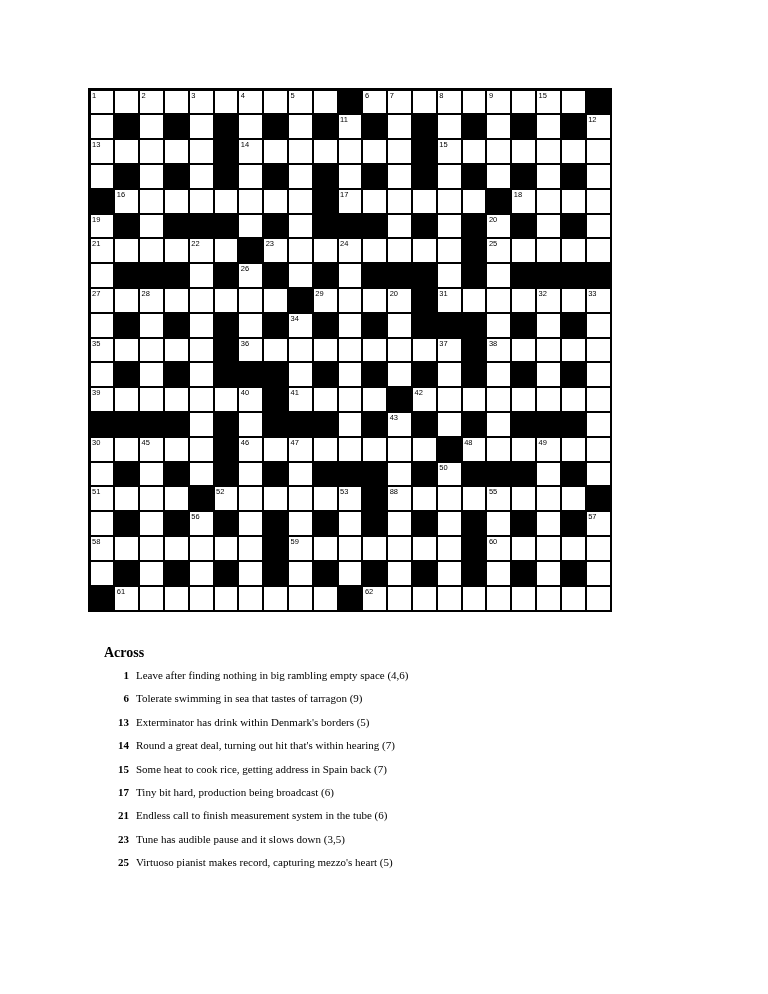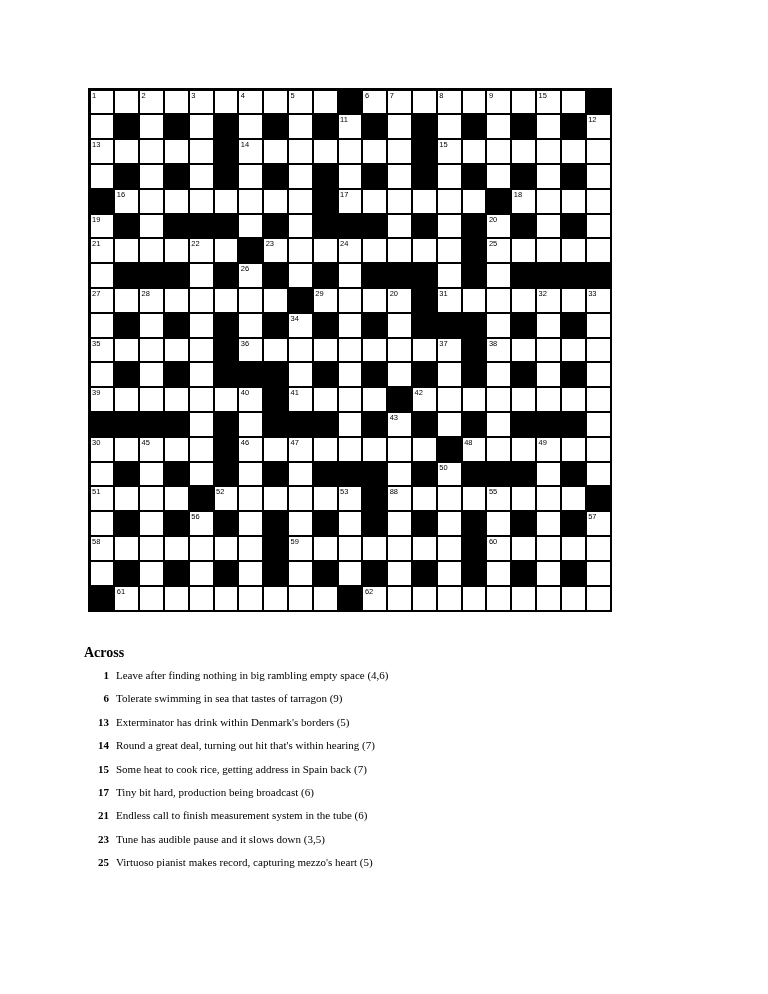--- a/index.html
+++ b/index.html
@@ -19,21 +19,21 @@
     gap:2px;padding:2.5px;
   }
   .cell{background:#ffffff;position:relative;}
   .cell.black{background:#000000;}
   .cellnum{
     position:absolute;top:0px;left:1.5px;
     font-family:"Liberation Sans", sans-serif;
     font-size:7.5px;line-height:9px;color:#000;
   }
   
-  .clues{position:absolute;left:84px;top:644px;}
+  .clues{position:absolute;left:104px;top:644px;}
   .clues-header{
     font-weight:bold;font-size:14px;line-height:17px;margin-bottom:3px;
   }
   .clue{
     white-space:nowrap;line-height:23.4px;font-size:11px;
   }
   .clue-num{
     display:inline-block;width:25px;text-align:right;
     font-weight:bold;margin-right:7px;
   }

